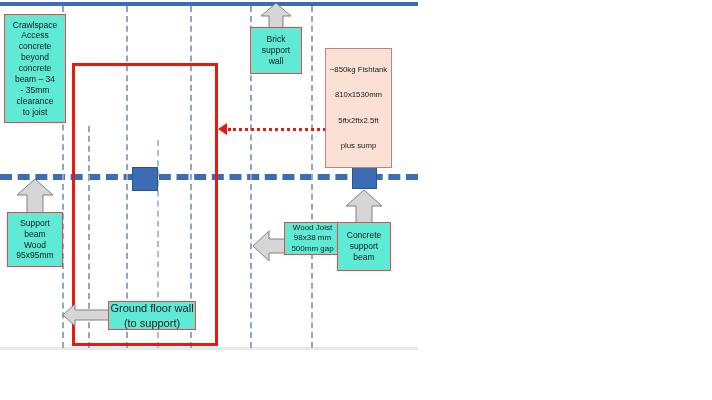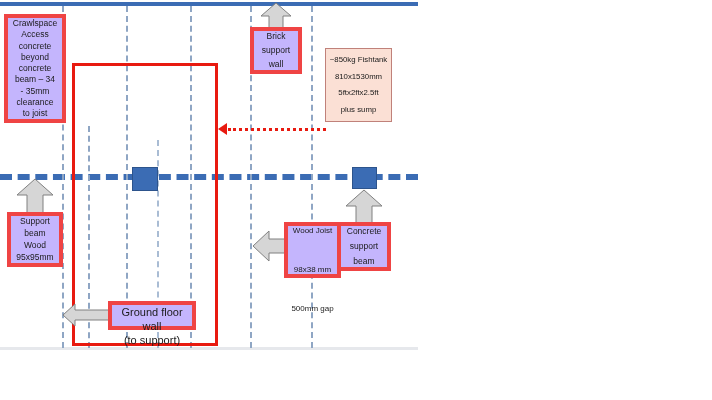--- a/index.html
+++ b/index.html
@@ -73,23 +73,22 @@
     box-sizing: border-box;
     display: flex;
     flex-direction: column;
     align-items: center;
     justify-content: center;
     text-align: center;
     color: #1a1a1a;
     line-height: 1.28;
   }
   .box.gray {
-    background: #c4b5fd;
-    border: 4px solid #ef4444;
-    justify-content: space-between;
+    background: #5eead4;
+    border: 1px solid #ef4444;
   }
   .box.peach {
     background: #fbe0d5;
     border: 1px solid #c0817a;
   }
   .box .ln { display: block; }
   
   .arrow-svg { position: absolute; }
   .arrow-svg polygon {
     fill: #d6d6d6;
@@ -138,41 +137,41 @@
 
   <svg class="arrow-svg" style="left:260px; top:2px;" width="32" height="28" viewBox="0 0 32 28">
     <polygon points="16,1 31,14 23,14 23,28 9,28 9,14 1,14"></polygon>
   </svg>
   <div class="box gray" style="left:250px; top:27px; width:52px; height:47px; font-size:8.5px;">
     <span class="ln">Brick</span>
     <span class="ln">support</span>
     <span class="ln">wall</span>
   </div>
 
-  <div class="box peach" style="left:325px; top:48px; width:67px; height:74px; font-size:7.8px; justify-content:space-evenly;align-items:center;">
+  <div class="box peach" style="left:325px; top:48px; width:67px; height:120px; font-size:7.8px; justify-content:space-evenly;align-items:center;">
     <span class="ln">~850kg Fishtank</span>
     <span class="ln">810x1530mm</span>
     <span class="ln">5ftx2ftx2.5ft</span>
     <span class="ln">plus sump</span>
   </div>
 
   <svg class="arrow-svg" style="left:16px; top:178px;" width="38" height="36" viewBox="0 0 38 36">
     <polygon points="19,1 37,17 27,17 27,36 11,36 11,17 1,17"></polygon>
   </svg>
   <div class="box gray" style="left:7px; top:212px; width:56px; height:55px; font-size:8.5px;">
     <span class="ln">Support</span>
     <span class="ln">beam</span>
     <span class="ln">Wood</span>
     <span class="ln">95x95mm</span>
   </div>
 
   <svg class="arrow-svg" style="left:252px; top:230px;" width="36" height="32" viewBox="0 0 36 32">
     <polygon points="1,16 17,1 17,9 35,9 35,23 17,23 17,31"></polygon>
   </svg>
-  <div class="box gray" style="left:284px; top:222px; width:57px; height:56px; font-size:8px;gap:29px;">
+  <div class="box gray" style="left:284px; top:222px; width:57px; height:33px; font-size:8px;">
     <span class="ln">Wood Joist</span>
     <span class="ln">98x38 mm</span>
     <span class="ln">500mm gap</span>
   </div>
 
   <svg class="arrow-svg" style="left:345px; top:189px;" width="38" height="36" viewBox="0 0 38 36">
     <polygon points="19,1 37,17 27,17 27,36 11,36 11,17 1,17"></polygon>
   </svg>
   <div class="box gray" style="left:337px; top:222px; width:54px; height:49px; font-size:8.5px;">
     <span class="ln">Concrete</span>

